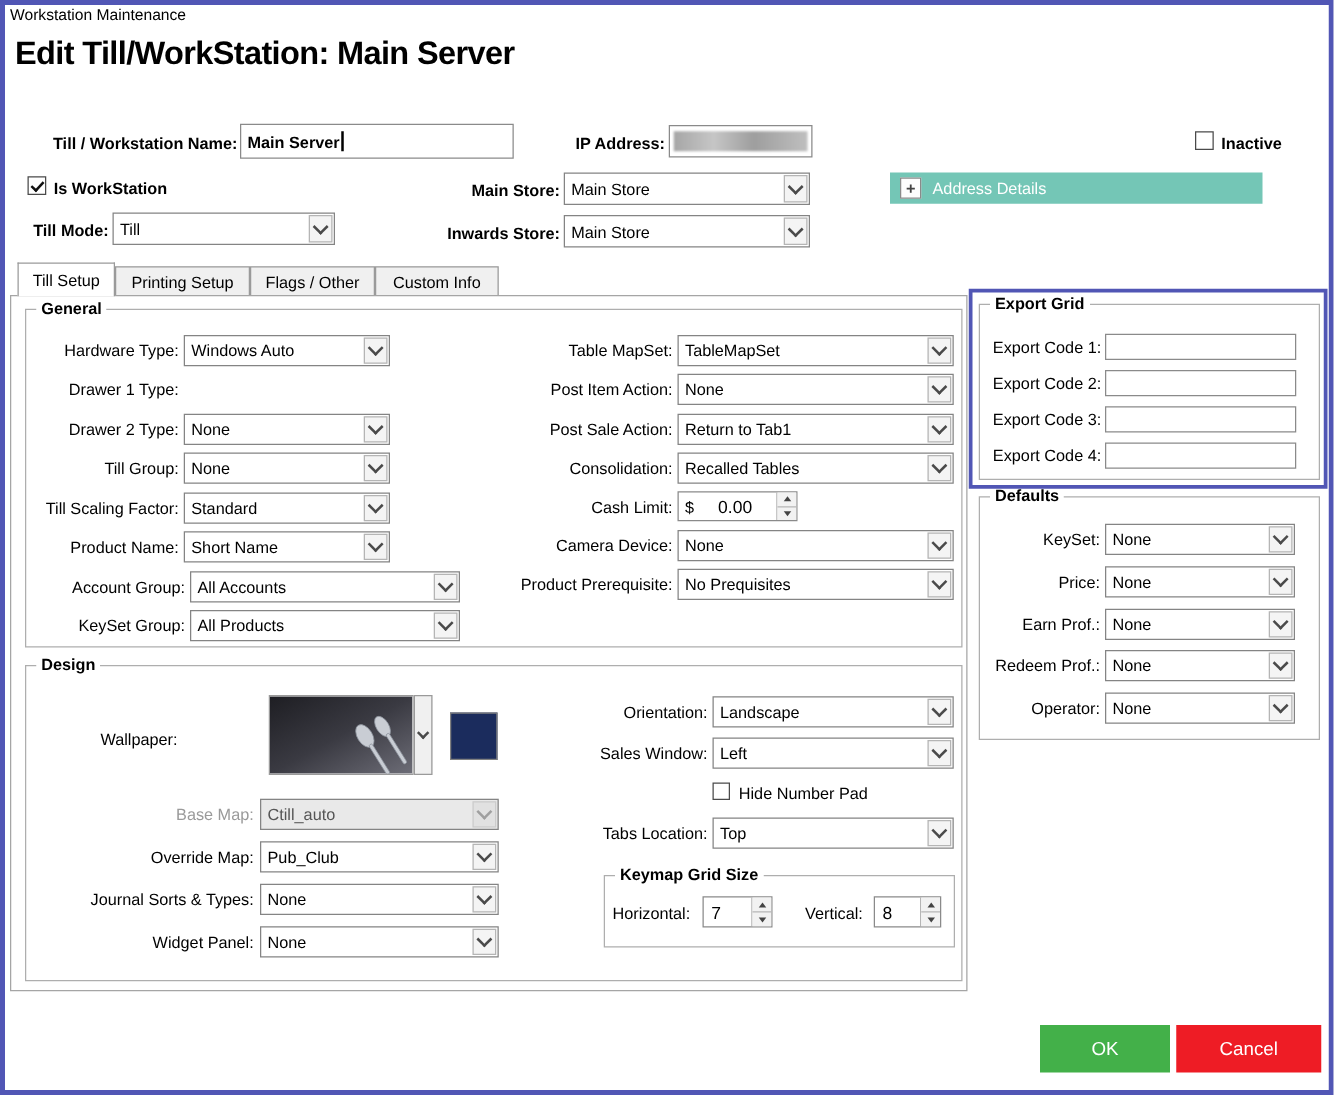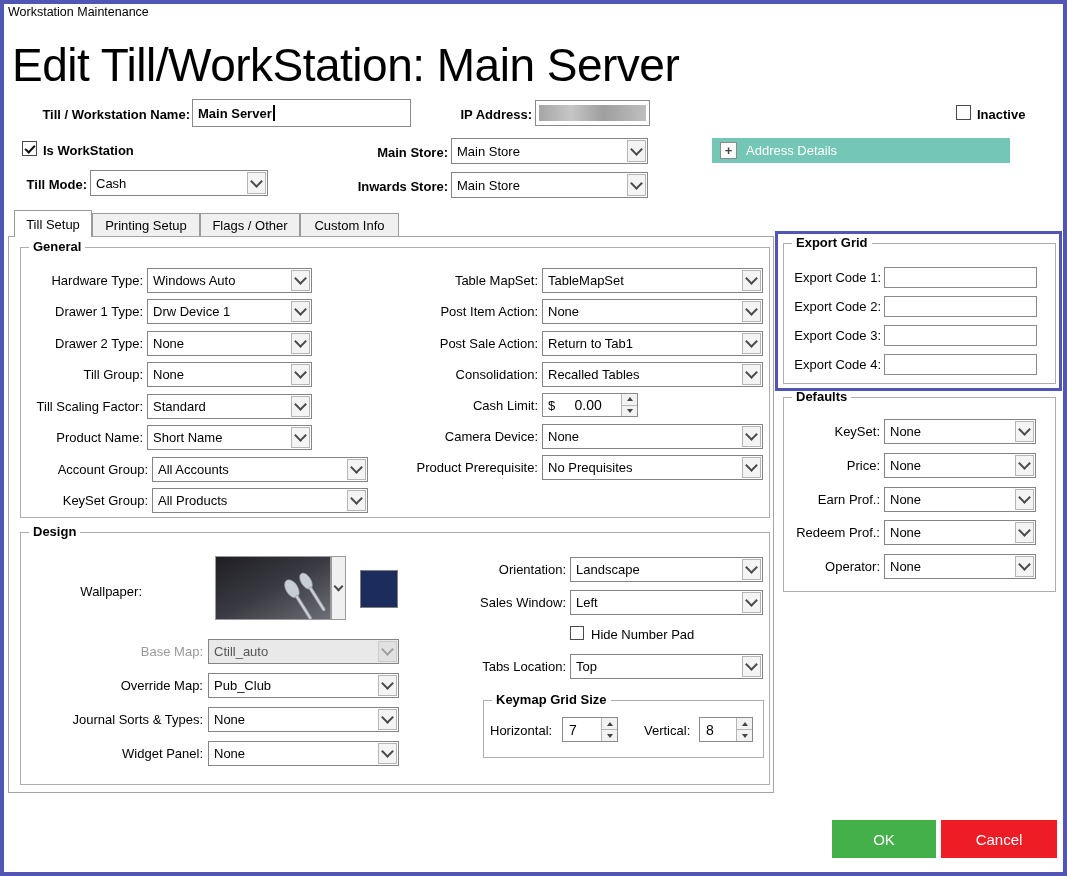--- a/index.html
+++ b/index.html
@@ -67,21 +67,21 @@
   .hl-export { position:absolute; left:775px; top:231px; width:287px; height:160px;
                border:3px solid #5156b5; box-sizing:border-box; pointer-events:none; z-index:60; }
 </style>
 </head>
 <body>
 
 <div id="app">
 
   <div class="lbl left" style="left:8px;top:5px;font-size:12.5px">Workstation Maintenance</div>
 
-  <div style="position:absolute;left:12px;top:38px;font-size:46px;font-weight:normal;letter-spacing:-0.5px">Edit Till/WorkStation: Main Server</div>
+  <div style="position:absolute;left:12px;top:27px;font-size:26px;font-weight:bold;letter-spacing:-0.5px">Edit Till/WorkStation: Main Server</div>
 
   <div class="lbl b" style="left:6px;top:107px;width:184px">Till / Workstation Name:</div>
   <div class="tbox" style="left:192px;top:99px;width:219px;height:28px;font-weight:bold">
     <span>Main Server</span>
       <span class="caret"></span>
   </div>
   <div class="lbl b" style="left:438px;top:107px;width:94px">IP Address:</div>
   <div class="tbox" style="left:535px;top:100px;width:115px;height:26px">
     <span class="redact"></span>
   </div>
@@ -97,21 +97,21 @@
         <span class="chev"></span>
       </span>
   </div>
   <div class="addr-btn" style="left:712px;top:138px;width:298px;height:25px">
     <div class="plus-box">+</div>
     <div>Address Details</div>
   </div>
 
   <div class="lbl b" style="left:10px;top:177px;width:77px">Till Mode:</div>
   <div class="combo" style="left:90px;top:170px;width:178px;height:26px">
-    <span class="cv">Cash</span>
+    <span class="cv">Till</span>
     <span class="ca">
         <span class="chev"></span>
       </span>
   </div>
   <div class="lbl b" style="left:336px;top:179px;width:112px">Inwards Store:</div>
   <div class="combo" style="left:451px;top:172px;width:197px;height:26px">
     <span class="cv">Main Store</span>
     <span class="ca">
         <span class="chev"></span>
       </span>
@@ -137,26 +137,20 @@
 
   <div class="lbl" style="left:14px;top:273px;width:129px">Hardware Type:</div>
   <div class="combo" style="left:147px;top:268px;width:165px;height:25px">
       <span class="cv">Windows Auto</span>
       <span class="ca">
         <span class="chev"></span>
       </span>
     </div>
 
   <div class="lbl" style="left:14px;top:304px;width:129px">Drawer 1 Type:</div>
-  <div class="combo" style="left:147px;top:299px;width:165px;height:25px">
-      <span class="cv">Drw Device 1</span>
-      <span class="ca">
-        <span class="chev"></span>
-      </span>
-    </div>
 
   <div class="lbl" style="left:14px;top:336px;width:129px">Drawer 2 Type:</div>
   <div class="combo" style="left:147px;top:331px;width:165px;height:25px">
       <span class="cv">None</span>
       <span class="ca">
         <span class="chev"></span>
       </span>
     </div>
 
   <div class="lbl" style="left:14px;top:367px;width:129px">Till Group:</div>

